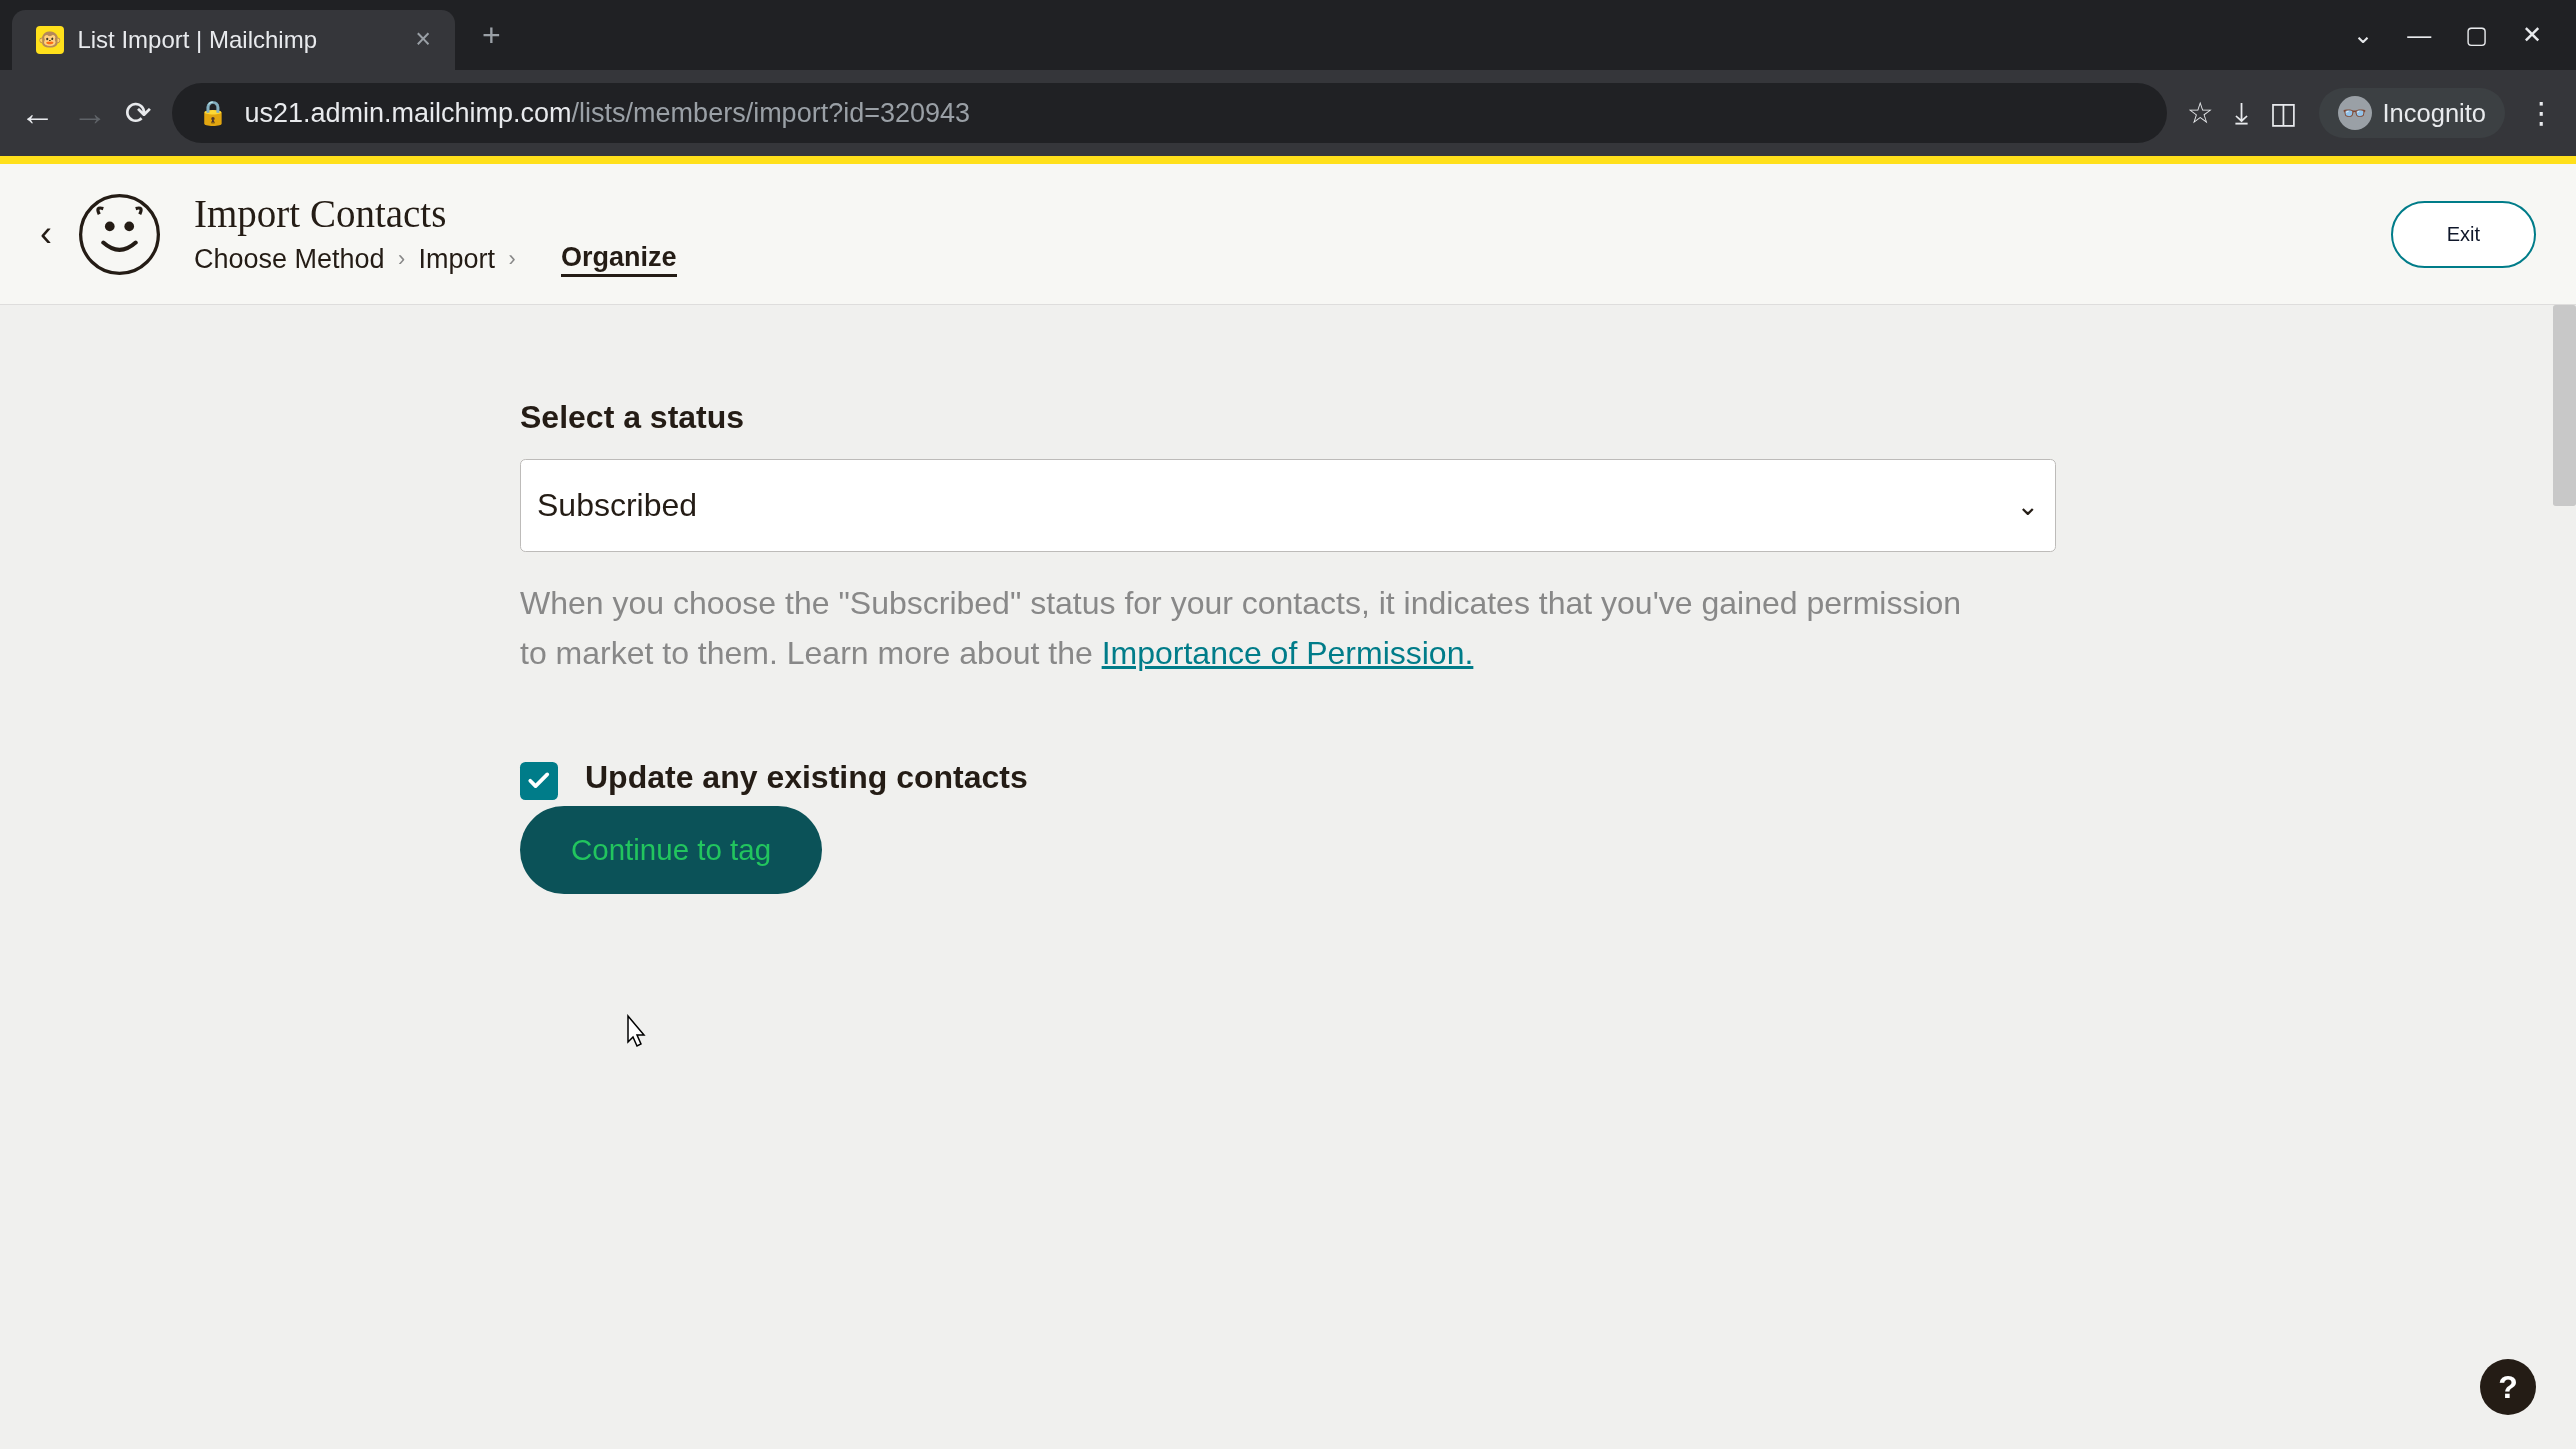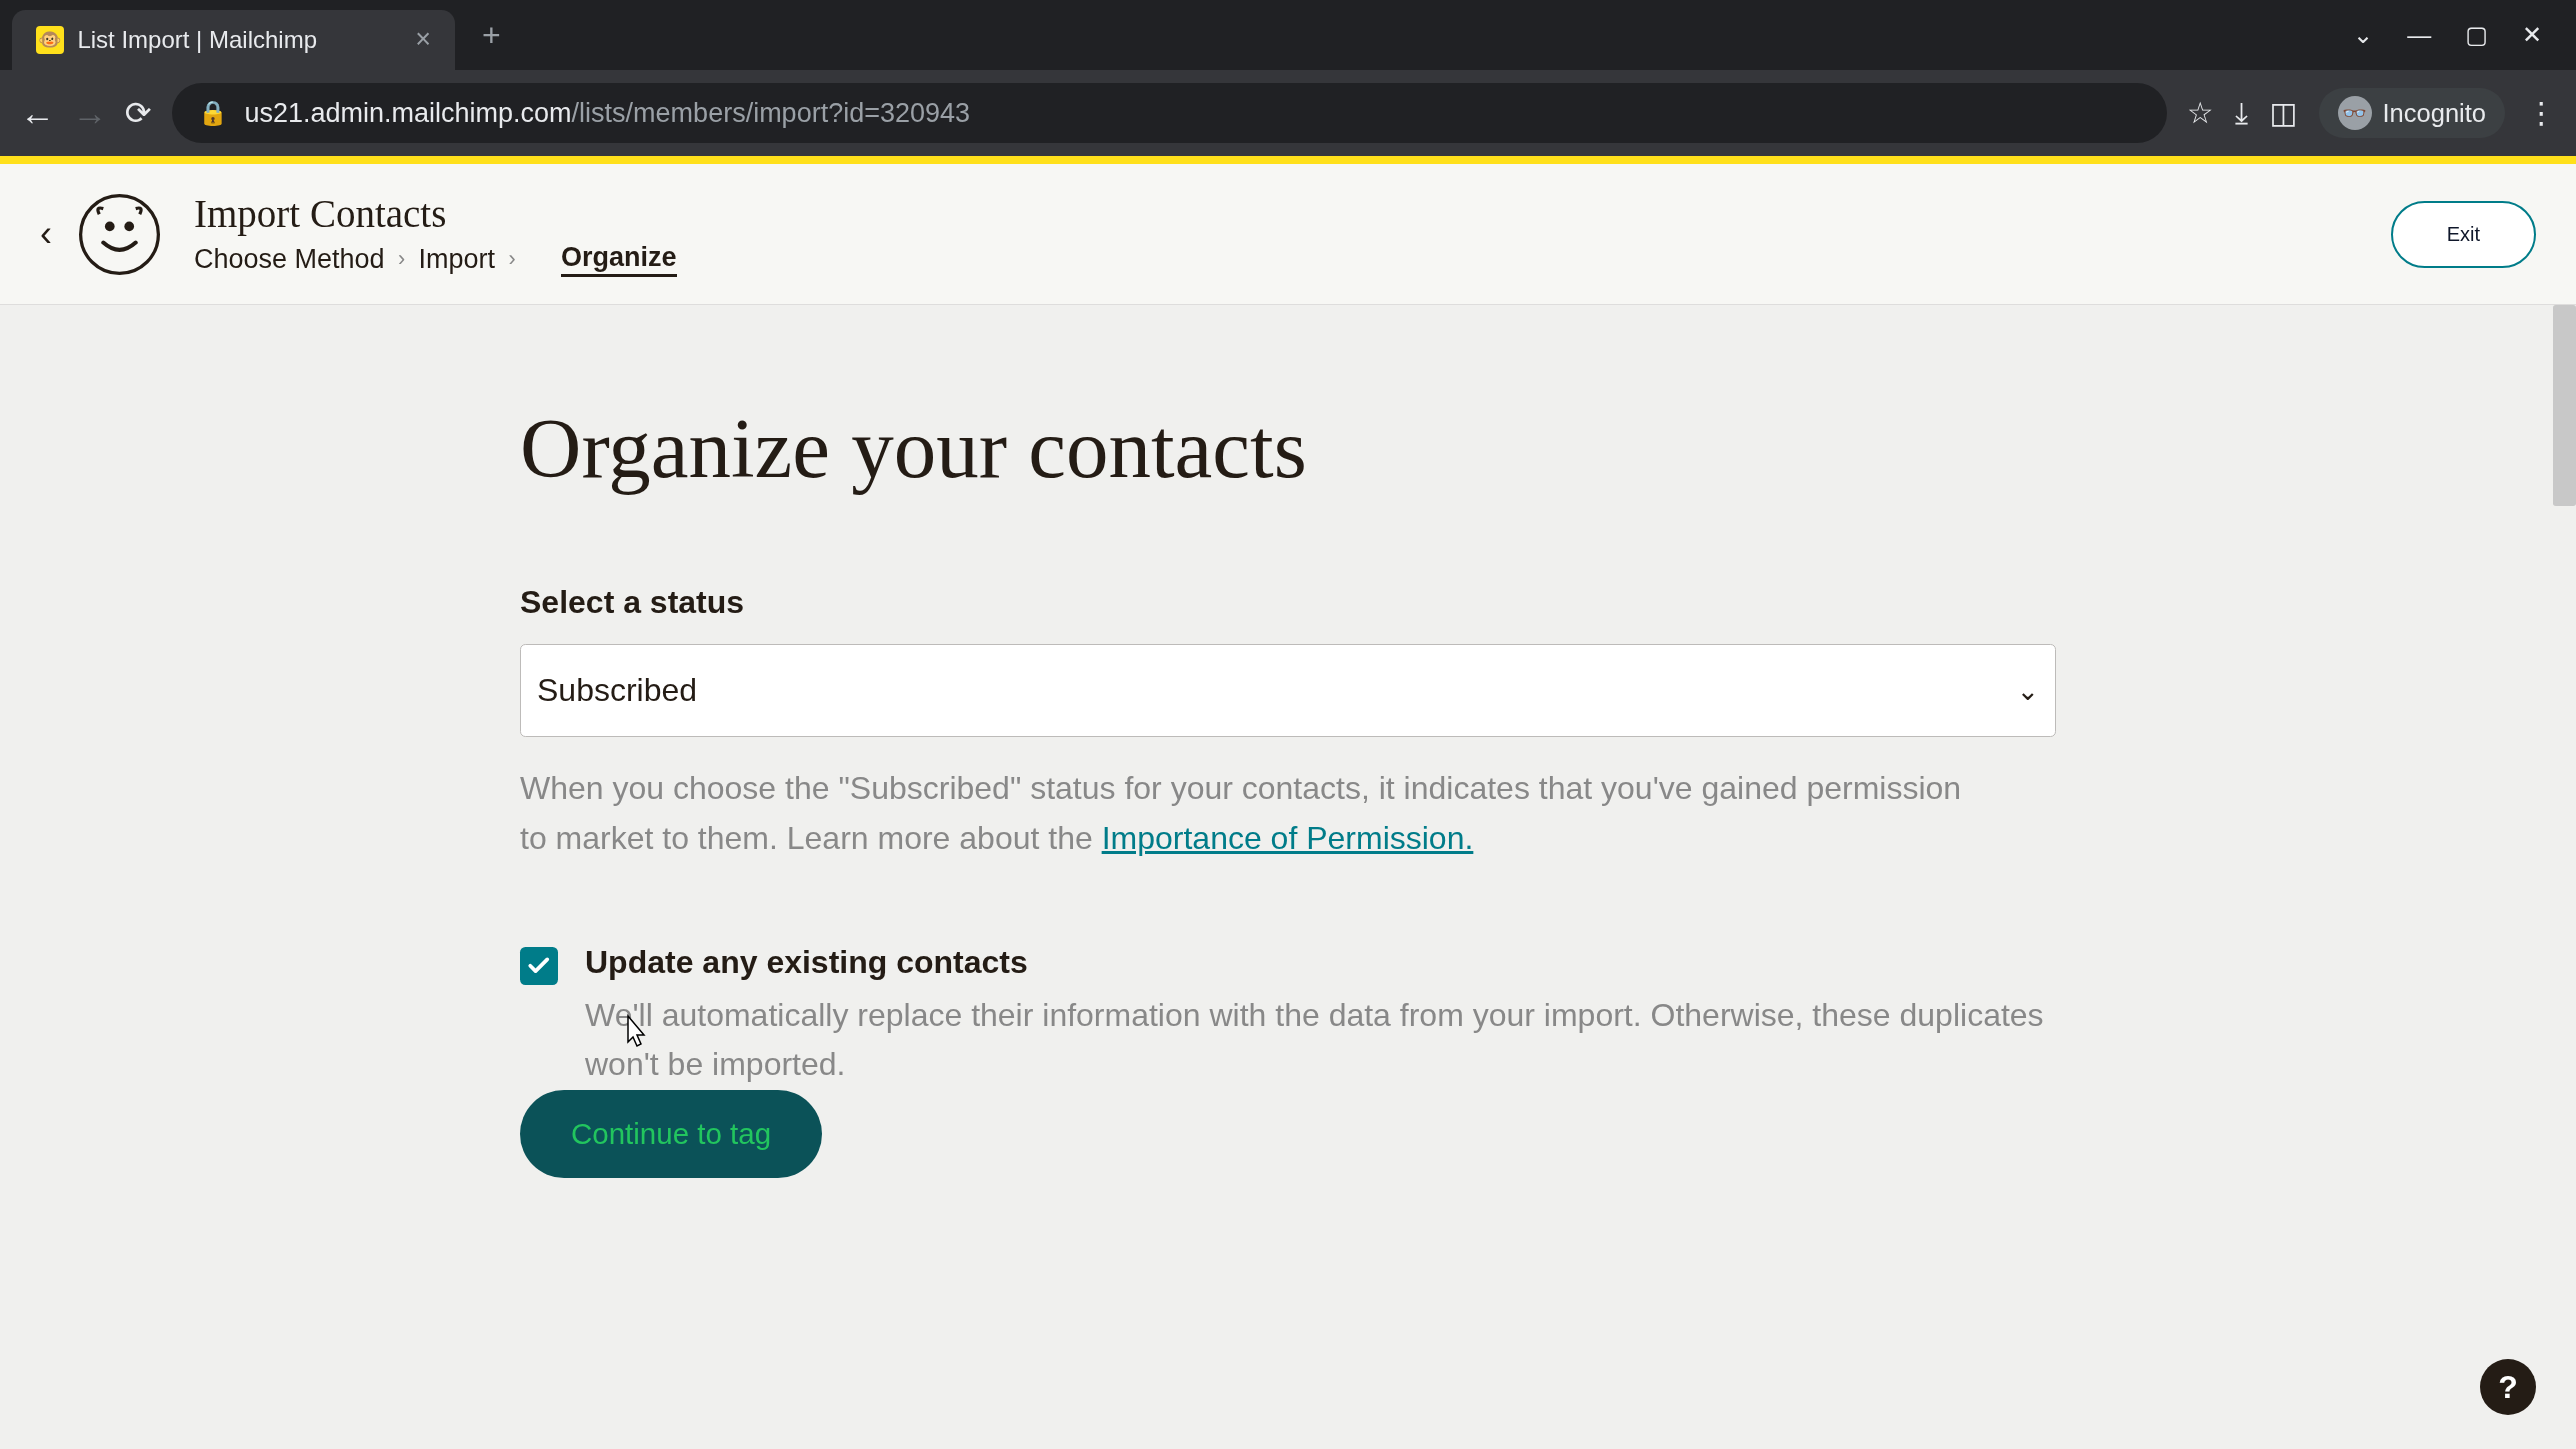--- a/index.html
+++ b/index.html
@@ -144,40 +144,38 @@
     </div>
   </div>
   <button class="exit-btn">Exit</button>
 </div>
 
 <div class="main-content">
   <div class="scrollbar">
       <div class="scrollbar-thumb"></div>
     </div>
   <div class="content-inner">
-    <h1 class="main-heading">Organize your contacts</h1>
     
     <div class="form-label">Select a status</div>
     <div class="select-box">
       <span class="select-value">Subscribed</span>
       <span class="select-chevron">⌄</span>
     </div>
     <div class="help-text">
       <span>When you choose the "Subscribed" status for your contacts, it indicates that you've gained permission to market to them. Learn more about the </span><a class="help-link">Importance of Permission.</a>
     </div>
     
     <div class="checkbox-row">
       <div class="checkbox">
         <svg viewBox="0 0 24 24">
             <path d="M4 12 L9 17 L20 6" fill="none" stroke="white" stroke-width="3.5" stroke-linecap="round" stroke-linejoin="round"></path>
           </svg>
       </div>
       <div class="checkbox-content">
         <div class="checkbox-label">Update any existing contacts</div>
-        <div class="checkbox-desc">We'll automatically replace their information with the data from your import. Otherwise, these duplicates won't be imported.</div>
       </div>
     </div>
     
     <button class="continue-btn">Continue to tag</button>
     
     <div class="cursor">
       <svg viewBox="0 0 32 40">
           <path d="M 10 2 L 10 28 L 15 23 L 19 32 L 23 30 L 19 21 L 26 21 Z" fill="white" stroke="black" stroke-width="1.5"></path>
         </svg>
     </div>

